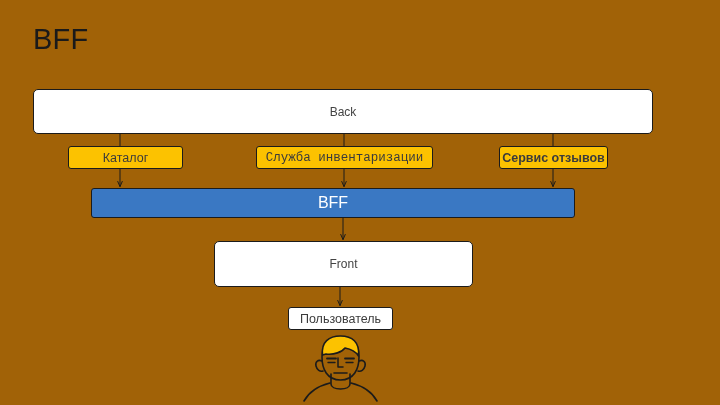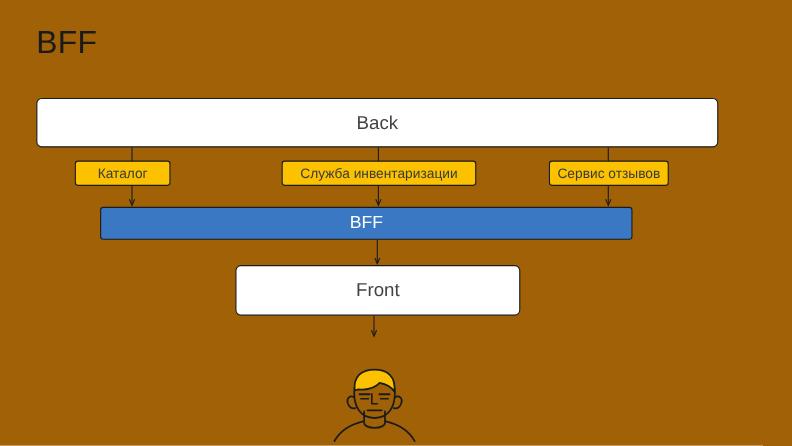--- a/index.html
+++ b/index.html
@@ -49,21 +49,21 @@
     justify-content: center;
     text-align: center;
     white-space: nowrap;
   }
   .node-back,
   .node-front {
     border: 1px solid #1b1b1b;
     border-radius: 5px;
     background: #ffffff;
     color: #434343;
-    font-size: 17px;
+    font-size: 12px;
   }
   .node-back  { left: 33px;  top: 89px;  width: 620px; height: 45px; }
   .node-front { left: 214px; top: 241px; width: 259px; height: 46px; align-items: center; }
 
   .node-bff {
     left: 91px;
     top: 188px;
     width: 484px;
     height: 30px;
     background: #3a78c3;
@@ -74,23 +74,23 @@
   }
 
   .node-service {
     background: #fcc200;
     border: 1px solid #1b1b1b;
     border-radius: 3px;
     color: #3b3b3b;
     font-size: 12.5px;
     height: 23px;
   }
-  .node-catalog   { left: 68px;  top: 146px; width: 87px; text-align: center; }
-  .node-inventory { left: 256px; top: 146px; width: 177px; }
-  .node-reviews   { left: 499px; top: 146px; width: 109px; }
+  .node-catalog   { left: 68px;  top: 146px; width: 115px; text-align: center; }
+  .node-inventory { left: 256px; top: 146px; width: 177px; font-family: Liberation Mono, monospace; }
+  .node-reviews   { left: 499px; top: 146px; width: 109px; font-weight: bold; }
 
   .node-user-label {
     left: 288px;
     top: 307px;
     width: 105px;
     height: 23px;
     background: #ffffff;
     border: 1px solid #1b1b1b;
     border-radius: 3px;
     color: #3b3b3b;
@@ -147,20 +147,23 @@
   </div>
 
   <div class="node node-bff">
     <span>BFF</span>
   </div>
 
   <div class="node node-front">
     <span>Front</span>
   </div>
 
+  <div class="node node-user-label">
+    <span>Пользователь</span>
+  </div>
 
   <svg id="avatar" viewBox="0 0 89 70" width="89" height="70" xmlns="http://www.w3.org/2000/svg">
     <g fill="none" stroke="#1b1b1b" stroke-width="1.6" stroke-linecap="round" stroke-linejoin="round">
 
       <path d="M8,68 C14,57 26,52 34,50"></path>
       <path d="M81,68 C75,57 63,52 55,50"></path>
 
       <path d="M35,41 L35,51 C35,54 39,56 44.5,56 C50,56 54,54 54,51 L54,41"></path>
 
       <path d="M26,28 C22,26 19,29 20,33 C21,37 24,39 27,38"></path>

